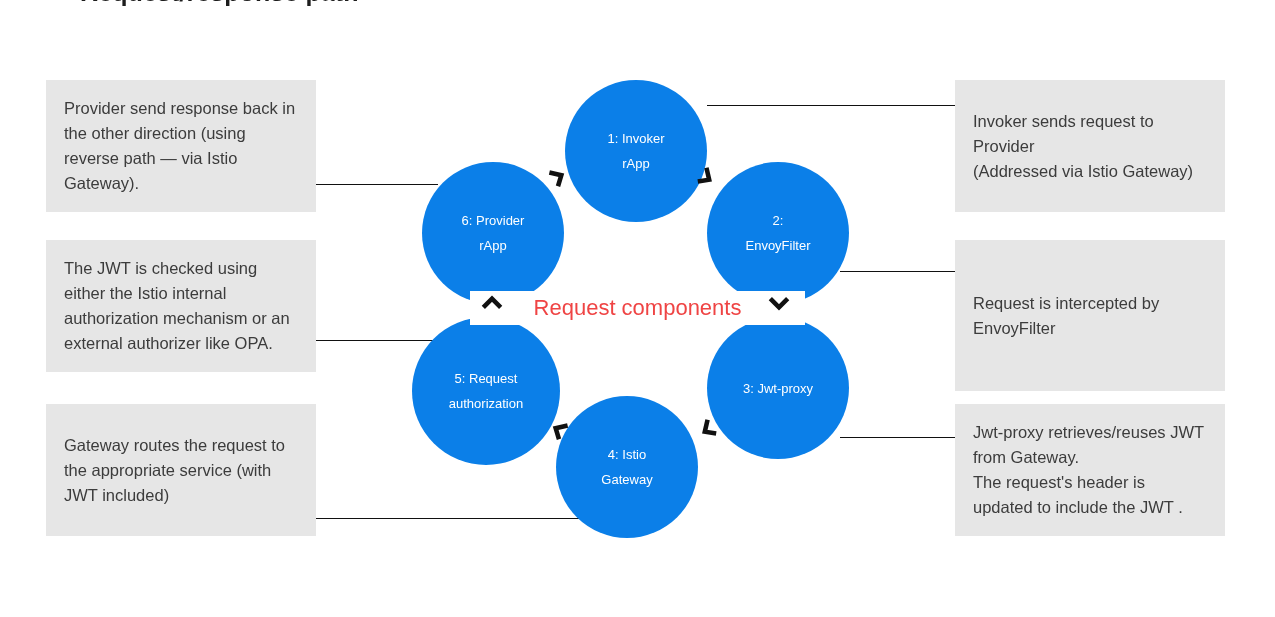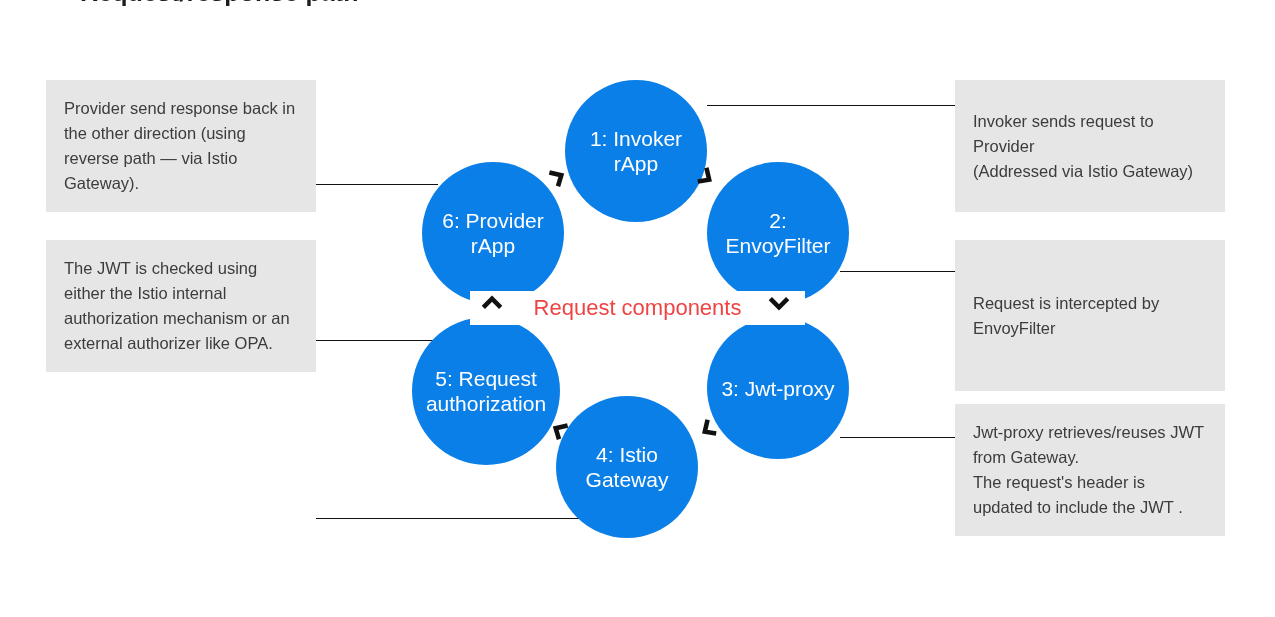--- a/index.html
+++ b/index.html
@@ -75,21 +75,21 @@
   
   .node {
     position: absolute;
     border-radius: 50%;
     background: #0b7fe8;
     display: flex;
     align-items: center;
     justify-content: center;
     text-align: center;
     color: #ffffff;
-    font-size: 21px;
+    font-size: 13px;
     line-height: 25px;
     box-sizing: border-box;
   }
   .node span { display: block; white-space: pre-line; padding: 0 8px; }
 
   .n1 { left: 565px; top: 80px;  width: 142px; height: 142px; }
   .n2 { left: 707px; top: 162px; width: 142px; height: 142px; }
   .n3 { left: 707px; top: 317px; width: 142px; height: 142px; }
   .n4 { left: 556px; top: 396px; width: 142px; height: 142px; }
   .n5 { left: 412px; top: 317px; width: 148px; height: 148px; }
@@ -132,20 +132,23 @@
   <div class="connector" style="left:316px; top:184px; width:122px;"></div>
   <div class="connector" style="left:316px; top:340px; width:117px;"></div>
   <div class="connector" style="left:316px; top:518px; width:269px;"></div>
 
   <div class="callout left cl-1">
     <p>Provider send response back in the other direction (using reverse path — via Istio Gateway).</p>
   </div>
   <div class="callout left cl-2">
     <p>The JWT is checked using either the Istio internal authorization mechanism or an external authorizer like OPA.</p>
   </div>
+  <div class="callout left cl-3">
+    <p>Gateway routes the request to the appropriate service (with JWT included)</p>
+  </div>
 
   <div class="callout right cr-1">
     <p>Invoker sends request to Provider
 (Addressed via Istio Gateway)</p>
   </div>
   <div class="callout right cr-2">
     <p>Request is intercepted by EnvoyFilter</p>
   </div>
   <div class="callout right cr-3">
     <p>Jwt-proxy retrieves/reuses JWT from Gateway.

